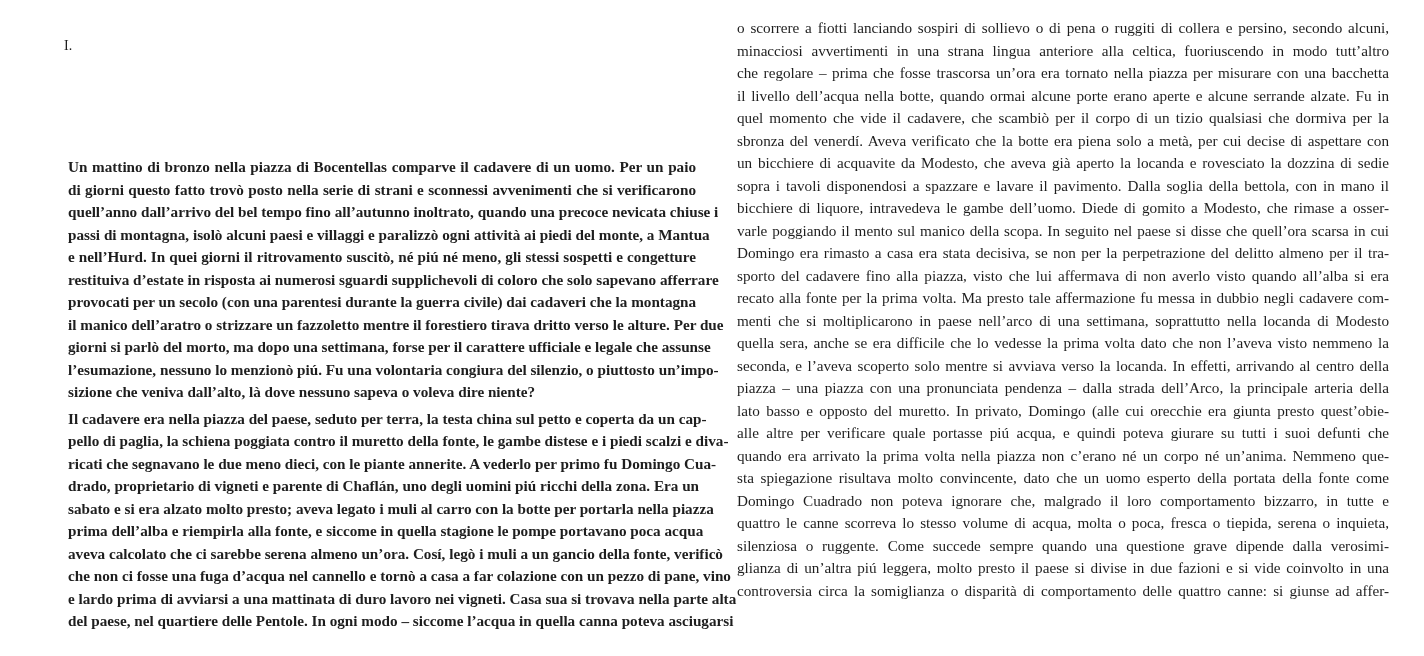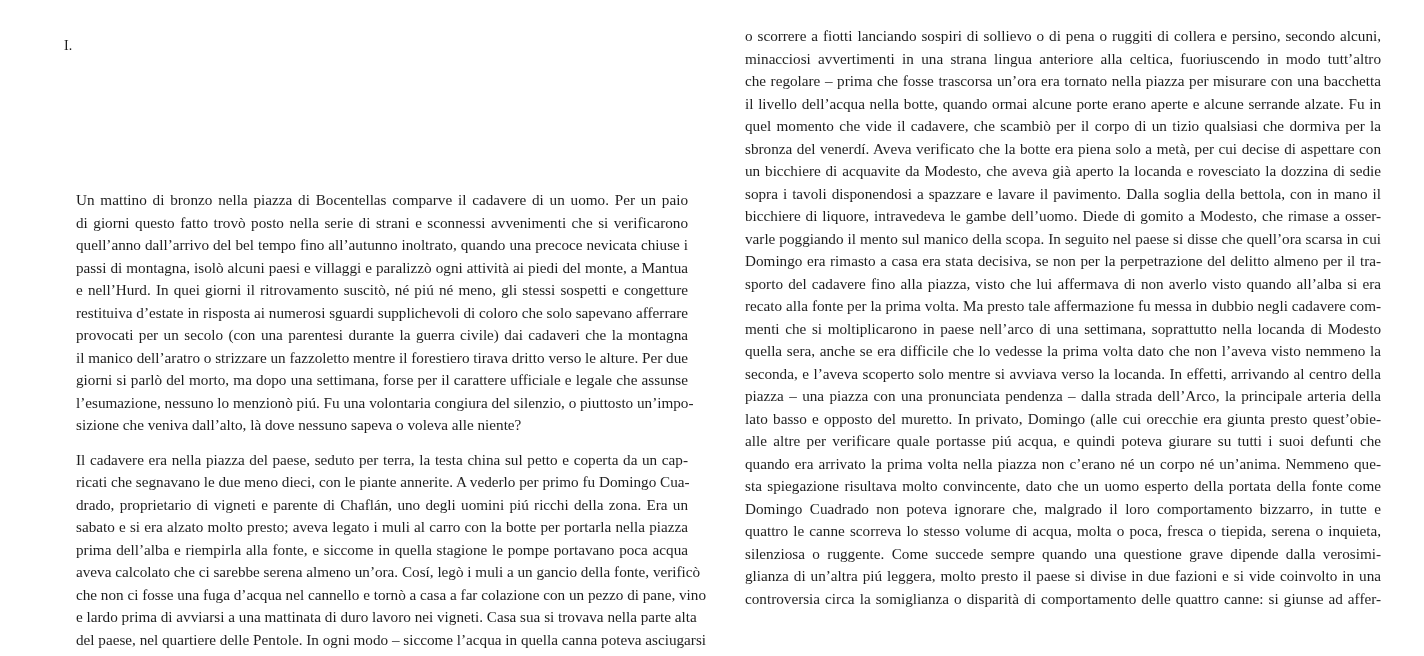--- a/index.html
+++ b/index.html
@@ -2,23 +2,23 @@
 <html><head>
 <meta charset="utf-8">
 <style>
   html, body { margin:0; padding:0; background:#ffffff; }
   body { width:1424px; height:656px; overflow:hidden; position:relative; font-family:"DejaVu Serif", "Liberation Serif", serif; color:#1e1e1e; }
   .page { position:absolute; top:0; width:660px; }
   .page-left { left:40px; }
   .page-right { left:733px; }
   .chapter { position:absolute; top:38px; left:24px; font-size:14px; font-family:"Liberation Serif", serif; }
   .text { position:absolute; width:660px; font-family:"Liberation Serif", serif; font-size:15.2px; line-height:22.5px; text-align:justify; hyphens:none; }
-  .page-left .text { top:177px; }
+  .page-left .text { top:152px;font-weight:bold; }
   .page-right .text { top:13px; }
-  .text p { margin:12px; text-indent:24px; }
+  .text p { margin:4px; text-indent:24px; }
   .text p.cont { text-indent:0; }
   .line { display:block; text-align:justify; text-align-last:justify; white-space:nowrap; }
   .line.last { text-align-last:left; }
 </style>
 </head>
 <body>
 
 <div class="page page-left">
   <div class="chapter">I.</div>
   <div class="text" id="left-text">
@@ -26,24 +26,25 @@
         <span class="line" style="text-indent: 24px;">Un mattino di bronzo nella piazza di Bocentellas comparve il cadavere di un uomo. Per un paio</span>
         <span class="line">di giorni questo fatto trovò posto nella serie di strani e sconnessi avvenimenti che si verificarono</span>
         <span class="line">quell’anno dall’arrivo del bel tempo fino all’autunno inoltrato, quando una precoce nevicata chiuse i</span>
         <span class="line">passi di montagna, isolò alcuni paesi e villaggi e paralizzò ogni attività ai piedi del monte, a Mantua</span>
         <span class="line">e nell’Hurd. In quei giorni il ritrovamento suscitò, né piú né meno, gli stessi sospetti e congetture</span>
         <span class="line">restituiva d’estate in risposta ai numerosi sguardi supplichevoli di coloro che solo sapevano afferrare</span>
         <span class="line">provocati per un secolo (con una parentesi durante la guerra civile) dai cadaveri che la montagna</span>
         <span class="line">il manico dell’aratro o strizzare un fazzoletto mentre il forestiero tirava dritto verso le alture. Per due</span>
         <span class="line">giorni si parlò del morto, ma dopo una settimana, forse per il carattere ufficiale e legale che assunse</span>
         <span class="line">l’esumazione, nessuno lo menzionò piú. Fu una volontaria congiura del silenzio, o piuttosto un’impo-</span>
-        <span class="line last">sizione che veniva dall’alto, là dove nessuno sapeva o voleva alle niente?</span>
+        <span class="line last">sizione che veniva dall’alto, là dove nessuno sapeva o voleva dire niente?</span>
       </p>
       <p>
         <span class="line" style="text-indent: 24px;">Il cadavere era nella piazza del paese, seduto per terra, la testa china sul petto e coperta da un cap-</span>
+        <span class="line">pello di paglia, la schiena poggiata contro il muretto della fonte, le gambe distese e i piedi scalzi e diva-</span>
         <span class="line">ricati che segnavano le due meno dieci, con le piante annerite. A vederlo per primo fu Domingo Cua-</span>
         <span class="line">drado, proprietario di vigneti e parente di Chaflán, uno degli uomini piú ricchi della zona. Era un</span>
         <span class="line">sabato e si era alzato molto presto; aveva legato i muli al carro con la botte per portarla nella piazza</span>
         <span class="line">prima dell’alba e riempirla alla fonte, e siccome in quella stagione le pompe portavano poca acqua</span>
         <span class="line">aveva calcolato che ci sarebbe serena almeno un’ora. Cosí, legò i muli a un gancio della fonte, verificò</span>
         <span class="line">che non ci fosse una fuga d’acqua nel cannello e tornò a casa a far colazione con un pezzo di pane, vino</span>
         <span class="line">e lardo prima di avviarsi a una mattinata di duro lavoro nei vigneti. Casa sua si trovava nella parte alta</span>
         <span class="line">del paese, nel quartiere delle Pentole. In ogni modo – siccome l’acqua in quella canna poteva asciugarsi</span>
       </p>
     </div>

